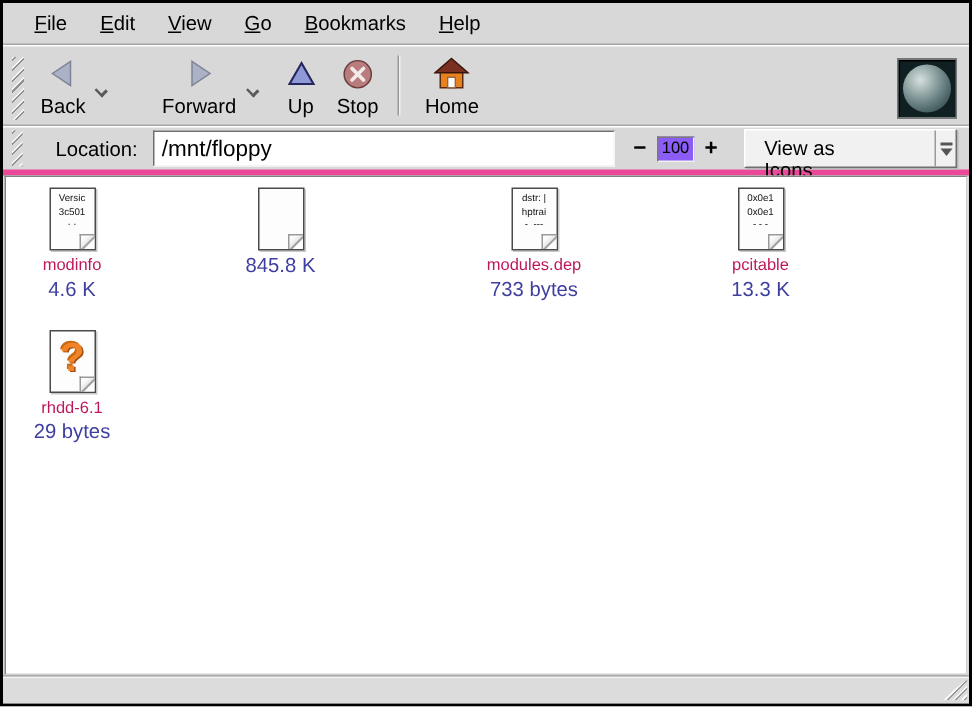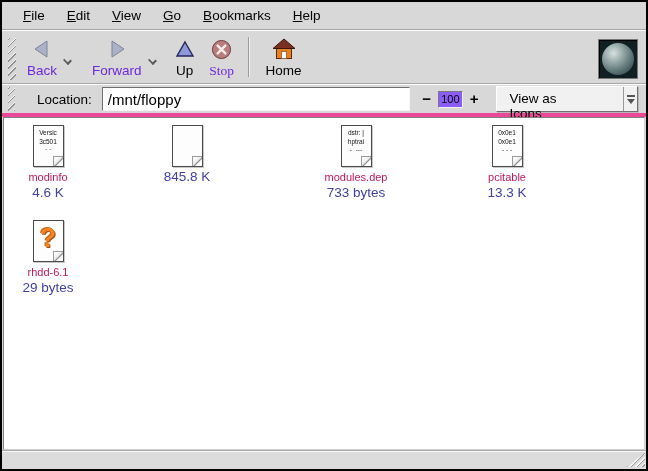--- a/index.html
+++ b/index.html
@@ -46,21 +46,21 @@
     margin:0 4px 0 2px;
   }
   .grip.tall { height:42px; }
   .grip.short { height:24px; }
   .tbtn {
     display:flex; flex-direction:column; align-items:center;
     padding:2px 7px 3px 7px; min-width:44px;
   }
   .tbtn .icn { height:24px; display:flex; align-items:center; justify-content:center; }
   .tbtn .lbl { font-size:13.5px; margin-top:2px; }
-  .tbtn.disabled .lbl { color:#6d28d9; }
+  .tbtn.disabled .lbl { color:#000000; }
   .chev {
     width:7px; height:7px;
     border-right:2px solid #5a5a5a; border-bottom:2px solid #5a5a5a;
     transform:rotate(45deg) scale(1,.8);
     margin:22px 8px 0 0;
   }
   .tb-sep { width:1px; height:40px; background:#9a9a9a; box-shadow:1px 0 0 #f0f0f0; margin:2px 10px 0 6px; }
   .tb-spacer { flex:1; }
   .throbber {
     width:40px; height:40px; align-self:center;
@@ -199,40 +199,40 @@
     <div class="tbtn disabled">
       <span class="icn">
         <svg width="20" height="20" viewBox="0 0 20 20">
             <polygon points="15,2 15,18 3,10" fill="#abb2c7" stroke="#7d8494" stroke-width="1"></polygon>
           </svg>
       </span>
       <span class="lbl">Back</span>
     </div>
     <span class="chev"></span>
 
-    <div class="tbtn disabled" style="margin-left:6px;">
+    <div class="tbtn disabled" style="margin-left:22px;">
       <span class="icn">
         <svg width="20" height="20" viewBox="0 0 20 20">
             <polygon points="5,2 5,18 17,10" fill="#abb2c7" stroke="#7d8494" stroke-width="1"></polygon>
           </svg>
       </span>
       <span class="lbl">Forward</span>
     </div>
     <span class="chev"></span>
 
     <div class="tbtn" style="margin-left:4px; min-width:34px;">
       <span class="icn">
         <svg width="20" height="18" viewBox="0 0 20 18">
             <polygon points="10,2 18,16 2,16" fill="#9099d8" stroke="#24255c" stroke-width="1.4"></polygon>
           </svg>
       </span>
       <span class="lbl">Up</span>
     </div>
 
-    <div class="tbtn disabled" style="min-width:40px;font-family:Liberation Serif, serif;">
+    <div class="tbtn disabled" style="min-width:40px;">
       <span class="icn">
         <svg width="21" height="21" viewBox="0 0 22 22">
           <circle cx="11" cy="11" r="9.5" fill="#b97c7c" stroke="#6a3a3a" stroke-width="1"></circle>
           <path d="M7 7 L15 15 M15 7 L7 15" stroke="#f3eaea" stroke-width="2.6" stroke-linecap="round"></path>
         </svg>
       </span>
       <span class="lbl">Stop</span>
     </div>
 
 

